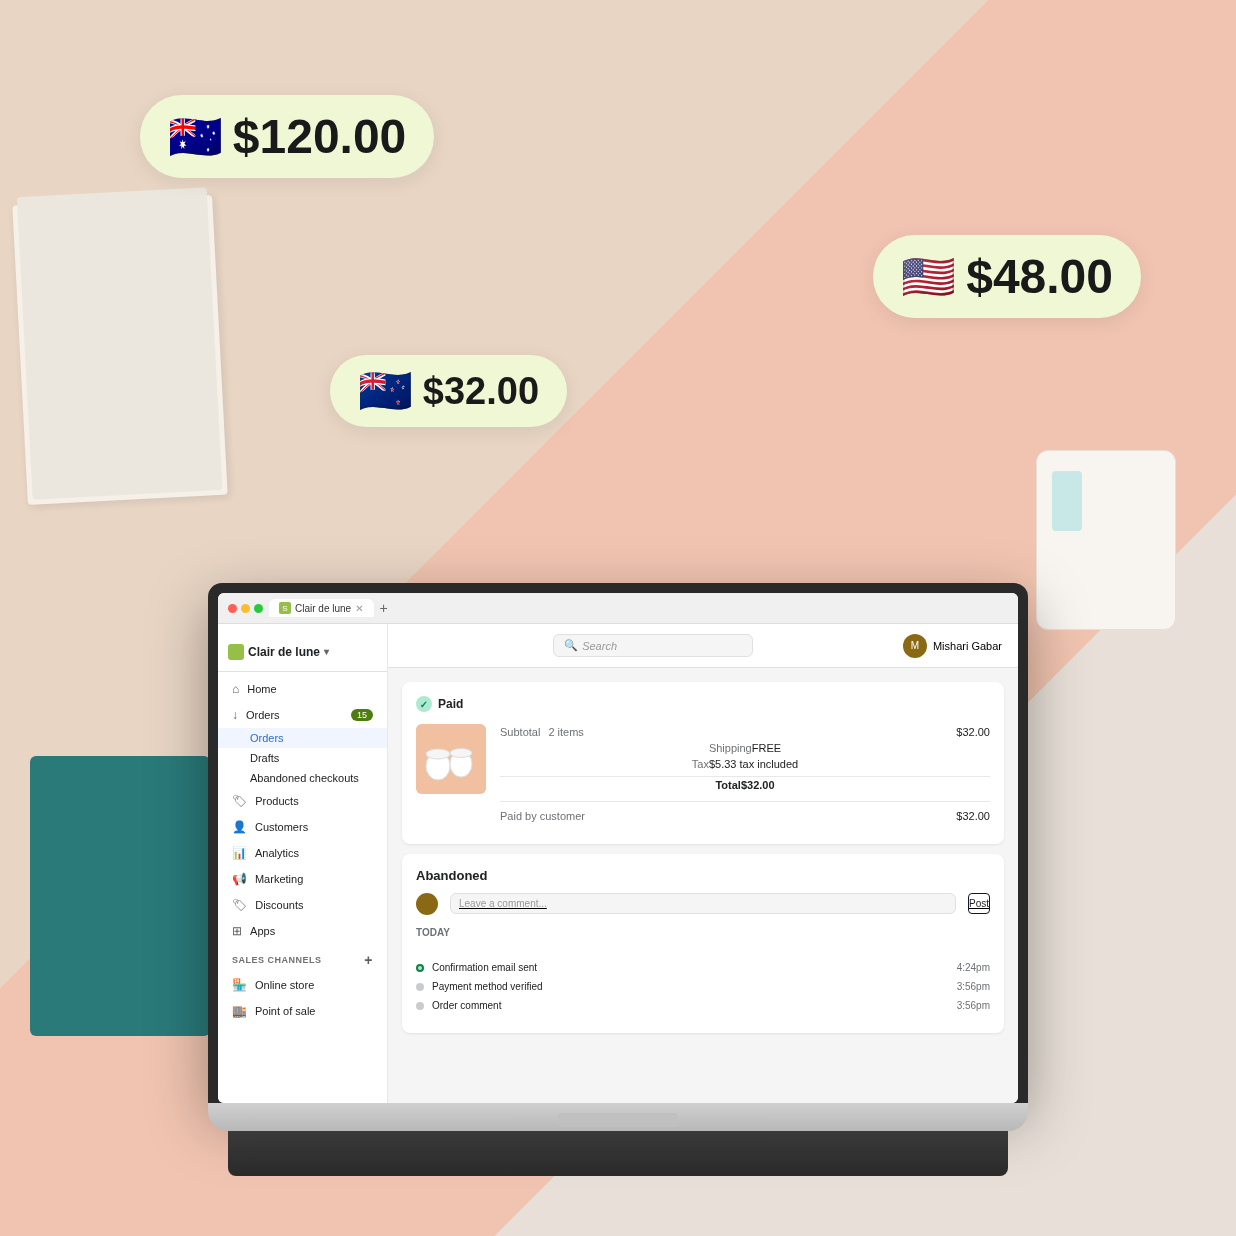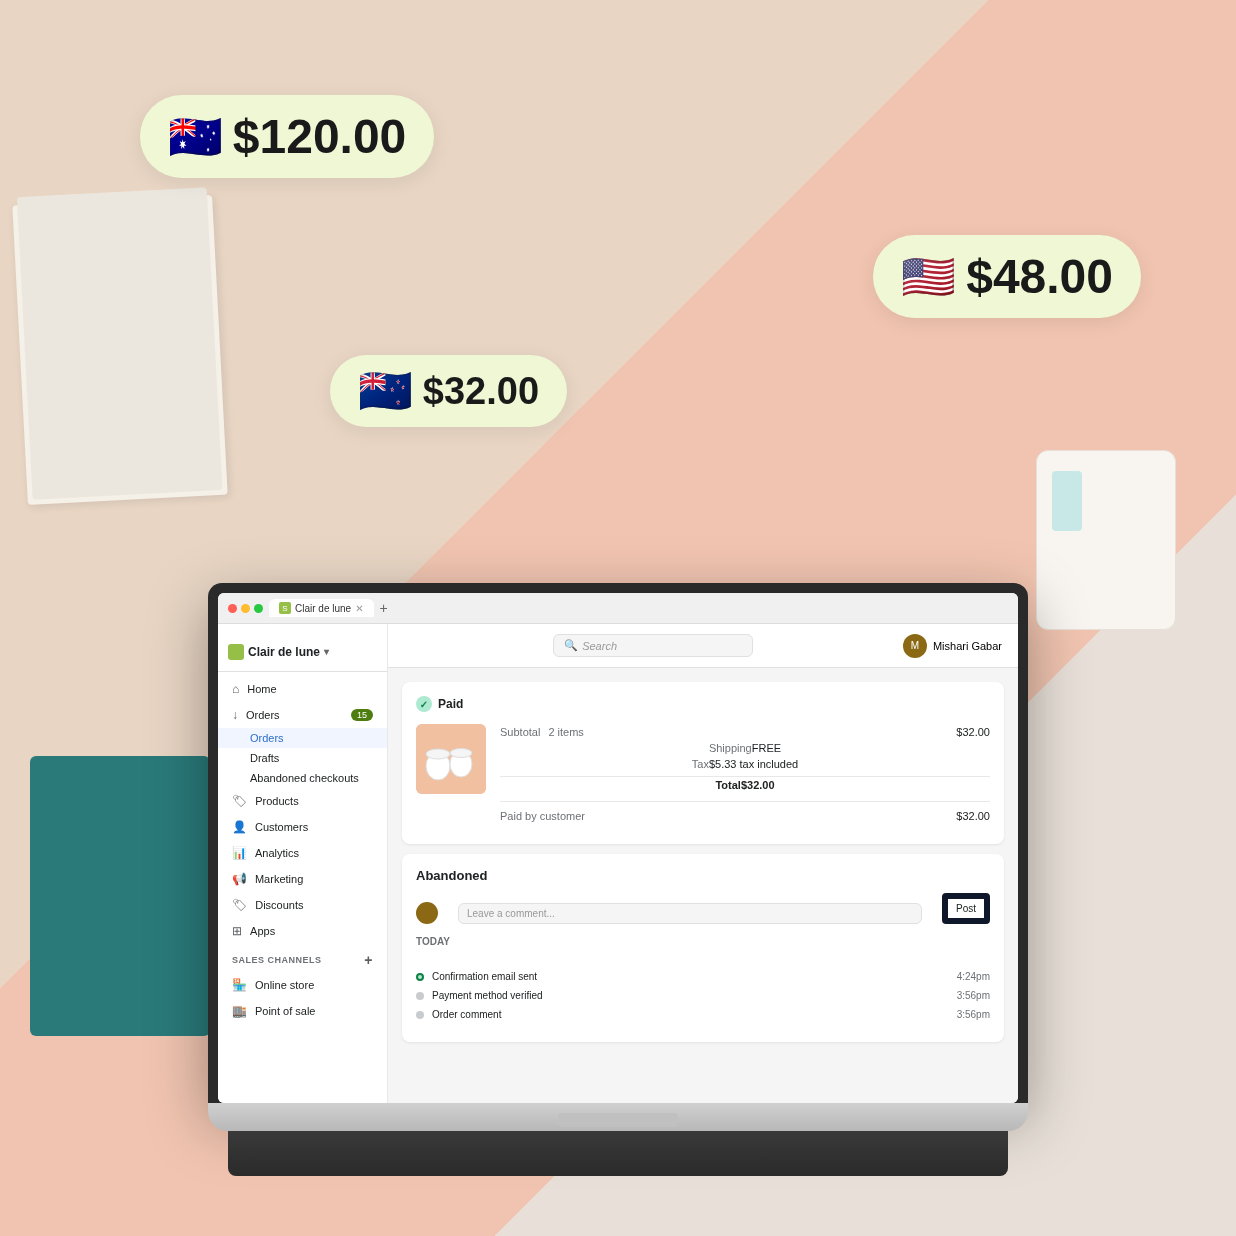--- a/index.html
+++ b/index.html
@@ -420,23 +420,24 @@
 
     .timeline-title {
       font-size: 13px;
       font-weight: 600;
       color: #202223;
       margin-bottom: 10px;
     }
 
     .comment-box {
       display: flex;
-      gap: 20px;
-      align-items: flex-end;
+      gap: 12px;
+      align-items: flex-start;
       margin-bottom: 12px;
+      text-decoration: underline;
     }
 
     .comment-avatar {
       width: 22px;
       height: 22px;
       border-radius: 50%;
       background: #8b6914;
       flex-shrink: 0;
     }
 
@@ -447,23 +448,23 @@
       border-radius: 6px;
       padding: 4px 8px;
       font-size: 10px;
       color: #999;
       display: flex;
       align-items: center;
     }
 
     .post-btn {
       background: white;
-      border: 6px solid #0f172a;
+      border: 1px solid #0f172a;
       border-radius: 4px;
-      padding: 4px 8px;
+      padding: 4px 0;
       font-size: 10px;
       color: #202223;
       cursor: pointer;
     }
 
     .timeline-today {
       font-size: 10px;
       font-weight: 600;
       color: #6d7175;
       margin-bottom: 24px;

